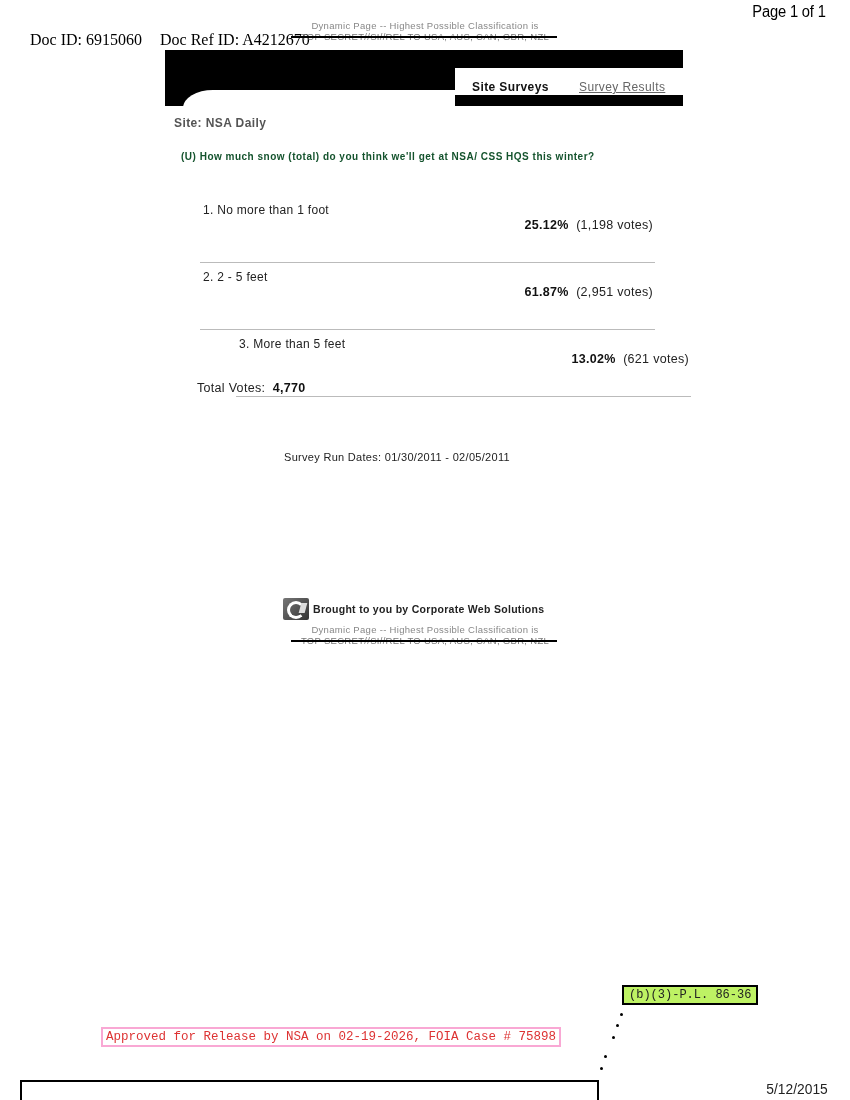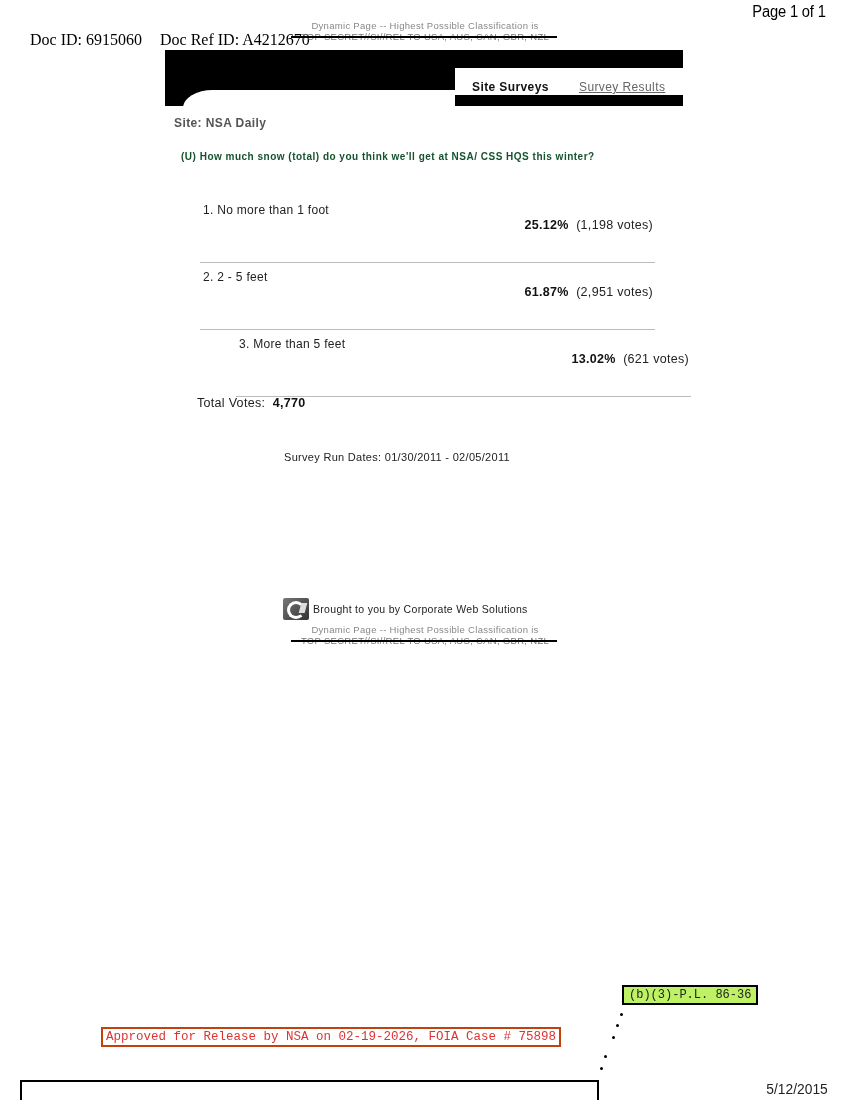--- a/index.html
+++ b/index.html
@@ -30,31 +30,31 @@
 
   .site { left: 174px; top: 116px; font-size: 12px; font-weight: bold; color: #555; letter-spacing: 0.4px; }
   .question { left: 181px; top: 146px; width: 490px; font-size: 10px; font-weight: bold; line-height: 21px; letter-spacing: 0.5px; color:#14532d; }
 
   .option { left: 200px; width: 455px; height: 60px; }
   .option .label { position:absolute; left:3px; top:0; font-size: 12px; color:#222; letter-spacing: 0.3px; }
   .option .result { position:absolute; right: 2px; top: 15px; font-size: 12.5px; color:#222; letter-spacing: 0.3px; white-space: nowrap; }
   .option .result b { color:#111; }
   .option .divider { position:absolute; left:0; right:0; bottom:0; height:1px; background:#bbb; }
 
-  .total { left: 197px; top: 396px; font-size: 12.5px; color:#222; letter-spacing: 0.3px; }
+  .total { left: 197px; top: 381px; font-size: 12.5px; color:#222; letter-spacing: 0.3px; }
   .total b { color:#111; }
   .dates { left: 284px; top: 451px; font-size: 11px; color:#222; letter-spacing: 0.3px; }
 
-  .brought { left: 283px; top: 598px; font-size: 10.5px; font-weight: normal; letter-spacing: 0.3px; color:#222; display:flex; align-items:center; }
+  .brought { left: 283px; top: 598px; font-size: 10.5px; font-weight: bold; letter-spacing: 0.3px; color:#222; display:flex; align-items:center; }
   .logo { width: 26px; height: 22px; background: linear-gradient(135deg,#777,#333); margin-right: 4px; position: relative; border-radius: 2px; }
   .logo::before { content:""; position:absolute; left:4px; top:3px; width:12px; height:12px; border:3px solid #fff; border-right-color: transparent; border-radius:50%; }
   .logo::after { content:""; position:absolute; right:3px; top:5px; width:6px; height:10px; background:#ddd; transform: skewX(-15deg); }
 
   .exemption { left: 622px; top: 985px; border: 2px solid #000; padding: 1px 5px; font-family: "Liberation Mono", monospace; font-size: 12px; color:#222; background:#bef264; }
-  .approved { left: 101px; top: 1027px; border: 2px solid #c2410c; padding: 1px 3px; font-family: "Liberation Mono", monospace; font-size: 12.5px; color:#d33; background:#fff; white-space: nowrap; }
+  .approved { left: 101px; top: 1027px; border: 2px solid #f9a8d4; padding: 1px 3px; font-family: "Liberation Mono", monospace; font-size: 12.5px; color:#d33; background:#fff; white-space: nowrap; }
   .redact-box { left: 20px; top: 1080px; width: 575px; height: 30px; border: 2px solid #000; border-bottom: none; }
   .date-foot { right: 22px; top: 1080px; font-size: 15px; color:#222; transform: scaleX(0.92); transform-origin: right top; }
   .dot { width: 3px; height: 3px; background:#000; border-radius: 50%; }
 </style>
 </head>
 <body>
 
 <div class="abs page-num">Page 1 of 1</div>
 <div class="abs doc-ids">
   <span>Doc ID: 6915060</span><span>Doc Ref ID: A4212670</span>

